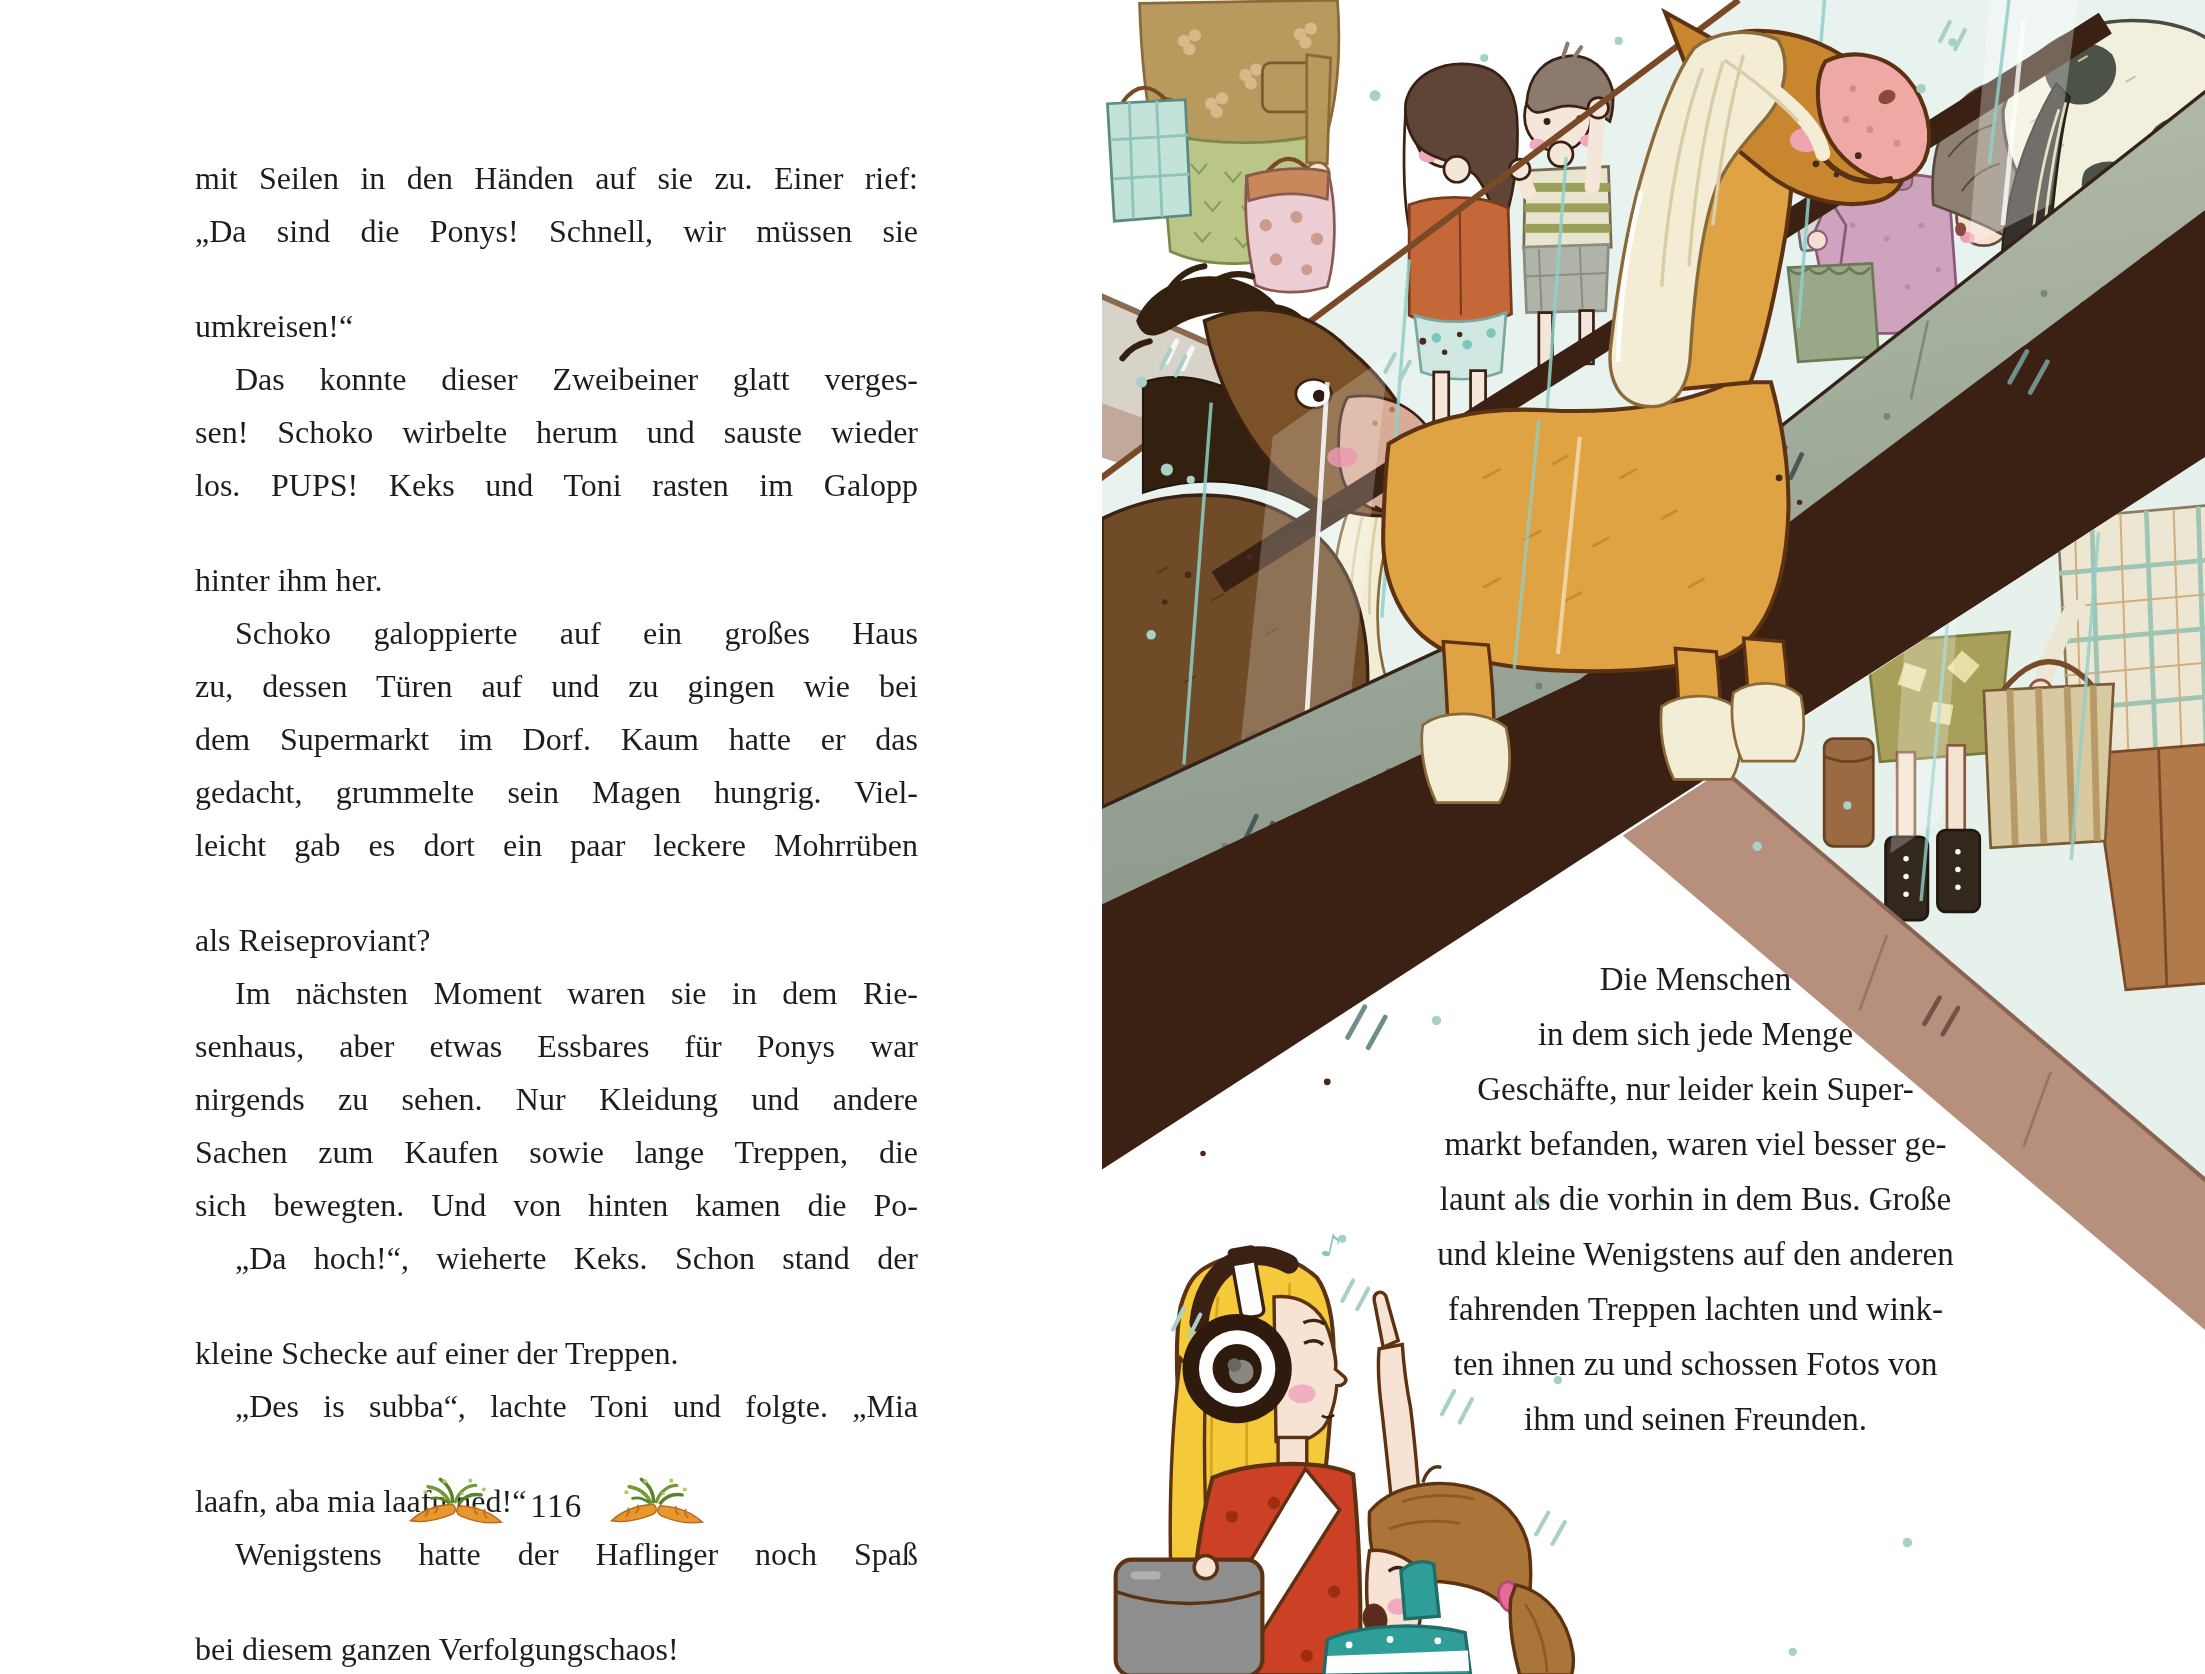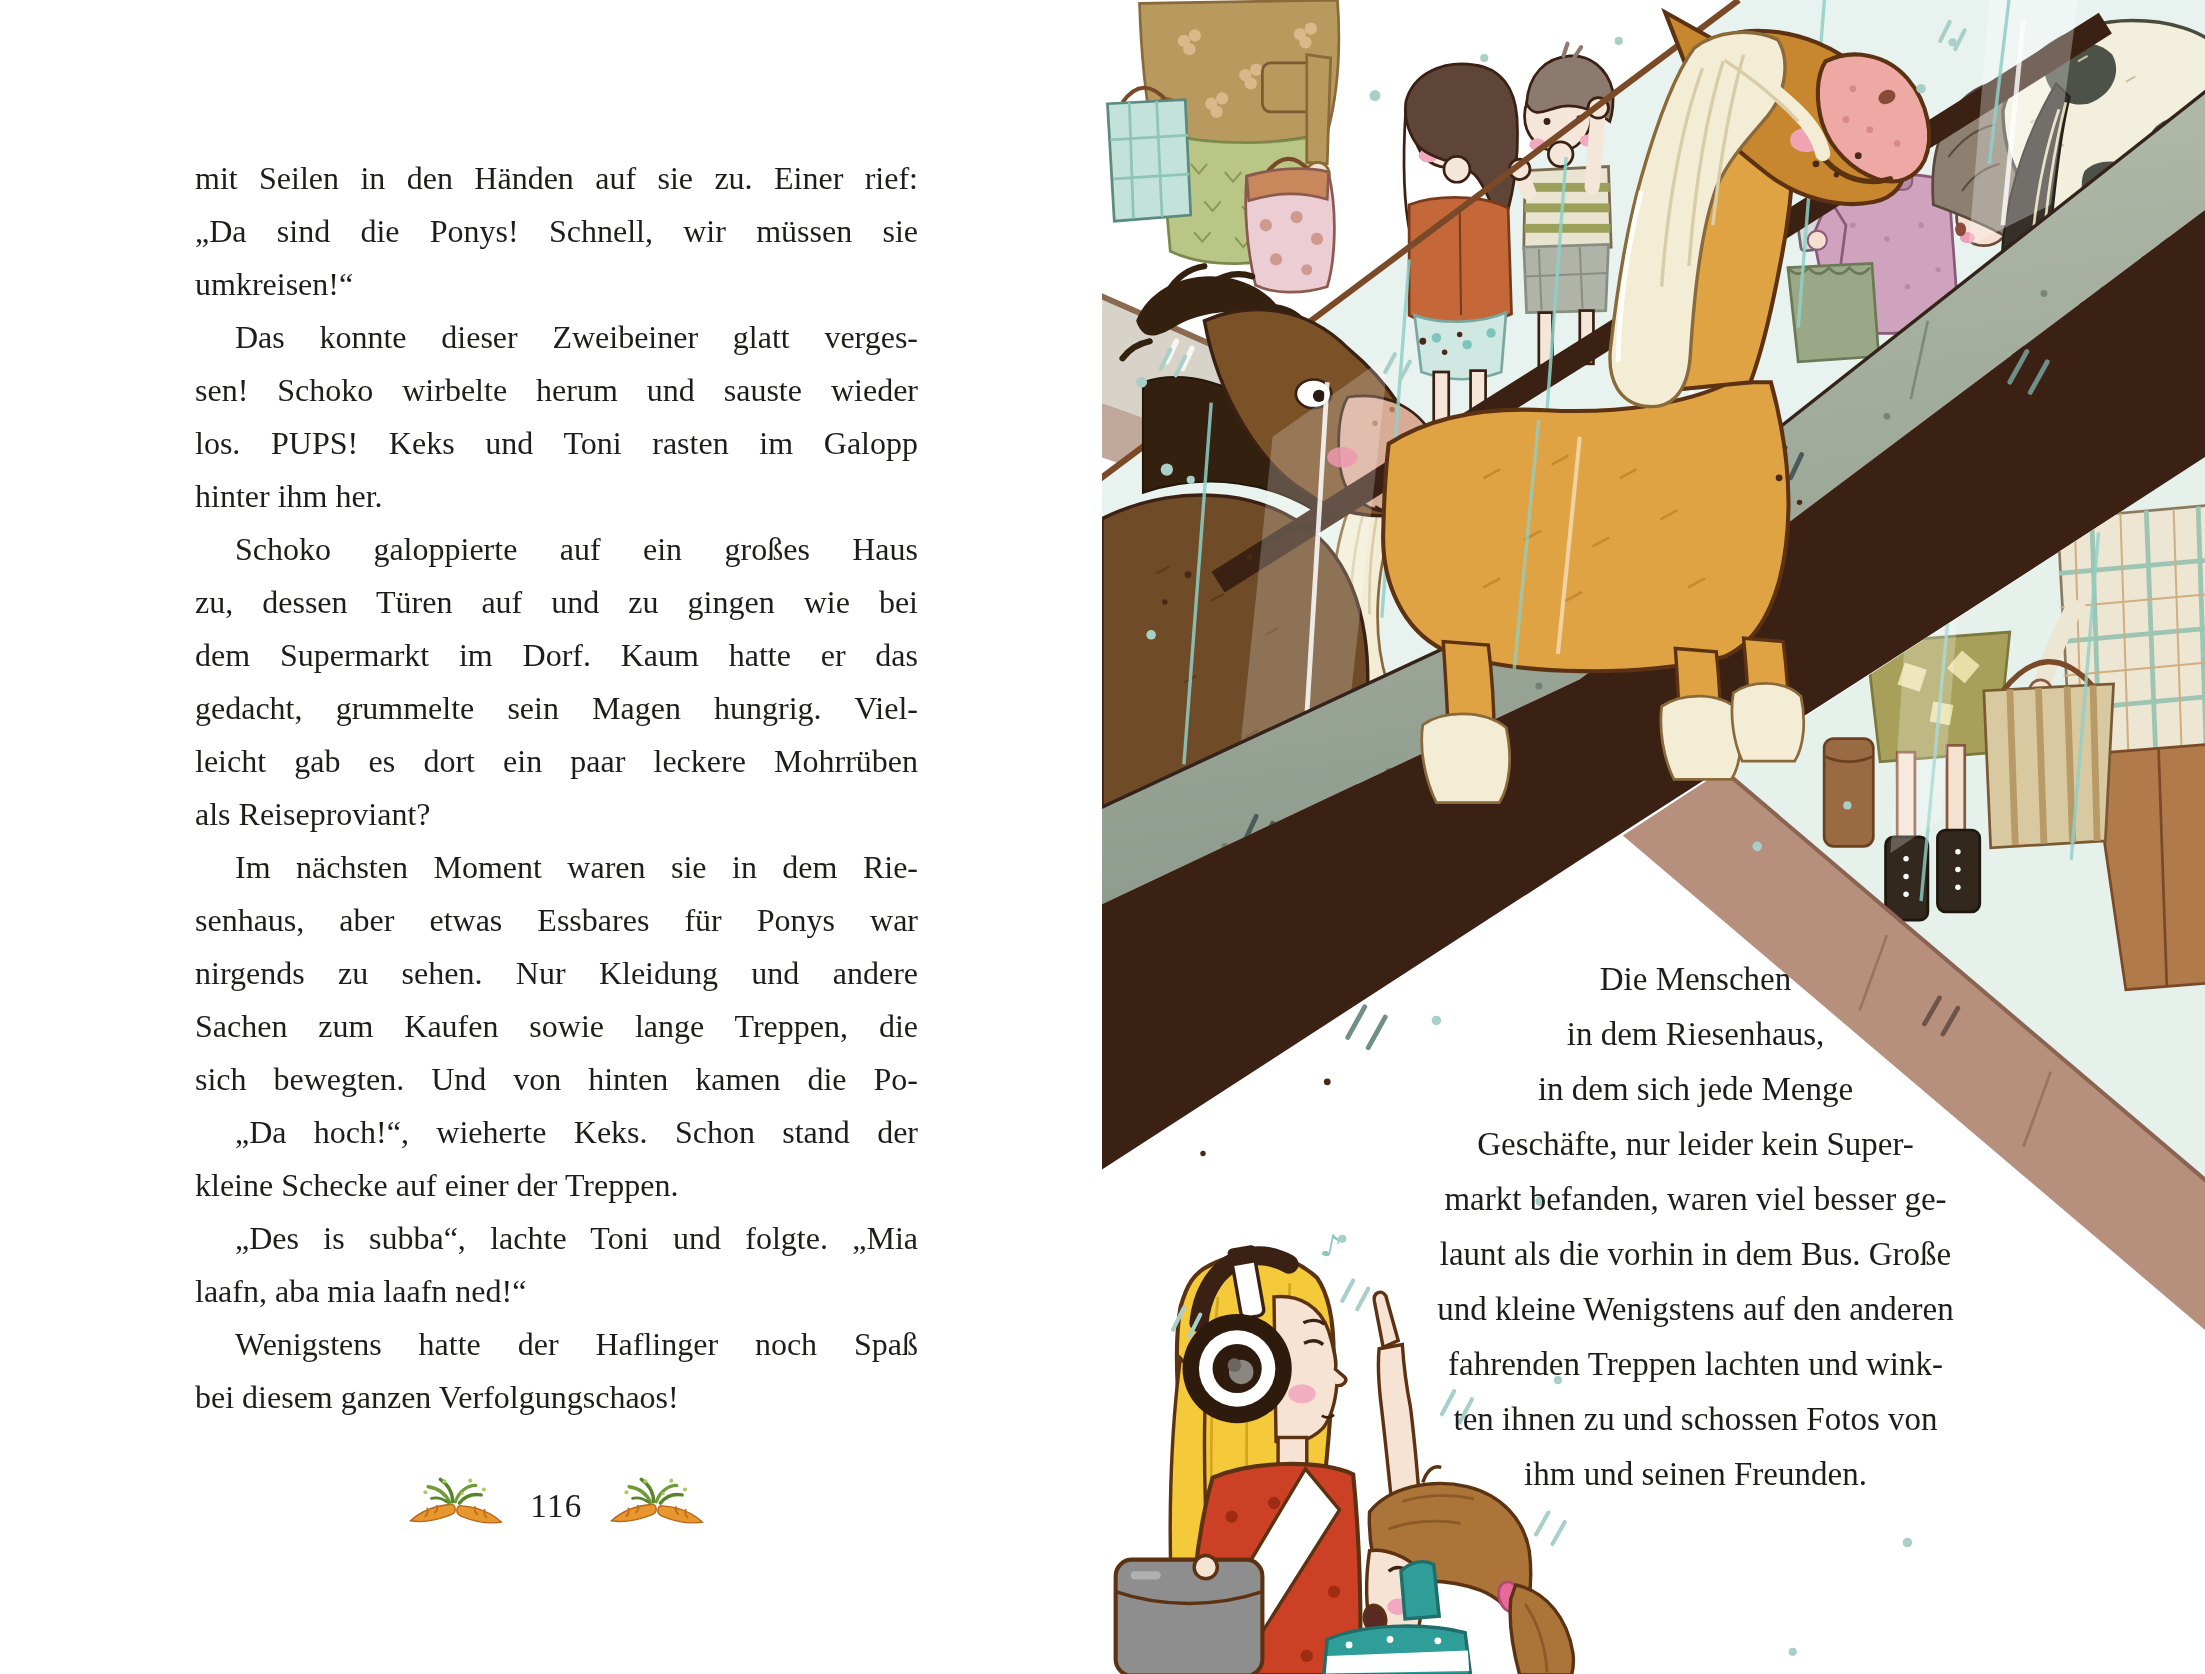--- a/index.html
+++ b/index.html
@@ -5,21 +5,21 @@
   html,body{margin:0;padding:0;background:#e8e8e8;}
   .spread{position:relative;width:2205px;height:1675px;background:#ffffff;overflow:hidden;
           font-family:"Liberation Serif", serif;color:#1d1d1b;}
   .page{position:absolute;top:0;height:1675px;}
   .page-left{left:0;width:1102px;}
   .page-right{left:1102px;width:1103px;}
   
   .body-text{position:absolute;left:195px;top:152px;width:723px;font-size:32px;line-height:53px;}
   .bl{width:100%;}
   .j{text-align:justify;text-align-last:justify;}
-  .last{text-align:justify;text-align-last:left;}
+  .last{text-align:justify;text-align-last:left;margin-top:42px;}
   .ind{text-indent:40px;}
   
   .folio{position:absolute;left:195px;top:1469px;width:723px;height:75px;
          display:flex;align-items:center;justify-content:center;gap:23px;}
   .folio .num{font-size:33px;letter-spacing:1.4px;}
   .carrots{width:102px;height:59px;flex:0 0 auto;}
   
   .illu{position:absolute;left:0;top:0;width:1103px;height:1675px;}
   .right-text{position:absolute;left:225px;top:952px;width:737px;font-size:33px;line-height:55px;
               text-align:center;}
@@ -524,21 +524,20 @@
             <circle cx="148" cy="1690" r="4"></circle>
         </g>
         <path d="M86,540 l14,-28 M108,550 l14,-28" stroke="#a8cfc8" stroke-width="6" stroke-linecap="round"></path>
         <path d="M1228,60 l14,-28 M1250,72 l14,-28" stroke="#a8cfc8" stroke-width="6" stroke-linecap="round"></path>
         <path d="M415,545 l14,-26 M437,556 l14,-26" stroke="#a8cfc8" stroke-width="6" stroke-linecap="round"></path>
       </g>
     </svg>
 
     <div class="right-text">
       <div>Die  Menschen</div>
-      <div>in dem Riesenhaus,</div>
       <div>in  dem  sich  jede  Menge</div>
       <div>Geschäfte,  nur  leider  kein  Super-</div>
       <div>markt befanden, waren viel besser ge-</div>
       <div>launt  als  die  vorhin  in  dem  Bus.  Große</div>
       <div>und kleine Wenigstens auf den anderen</div>
       <div>fahrenden Treppen lachten und wink-</div>
       <div>ten ihnen zu und schossen Fotos von</div>
       <div>ihm und seinen Freunden.</div>
     </div>
   </div>

